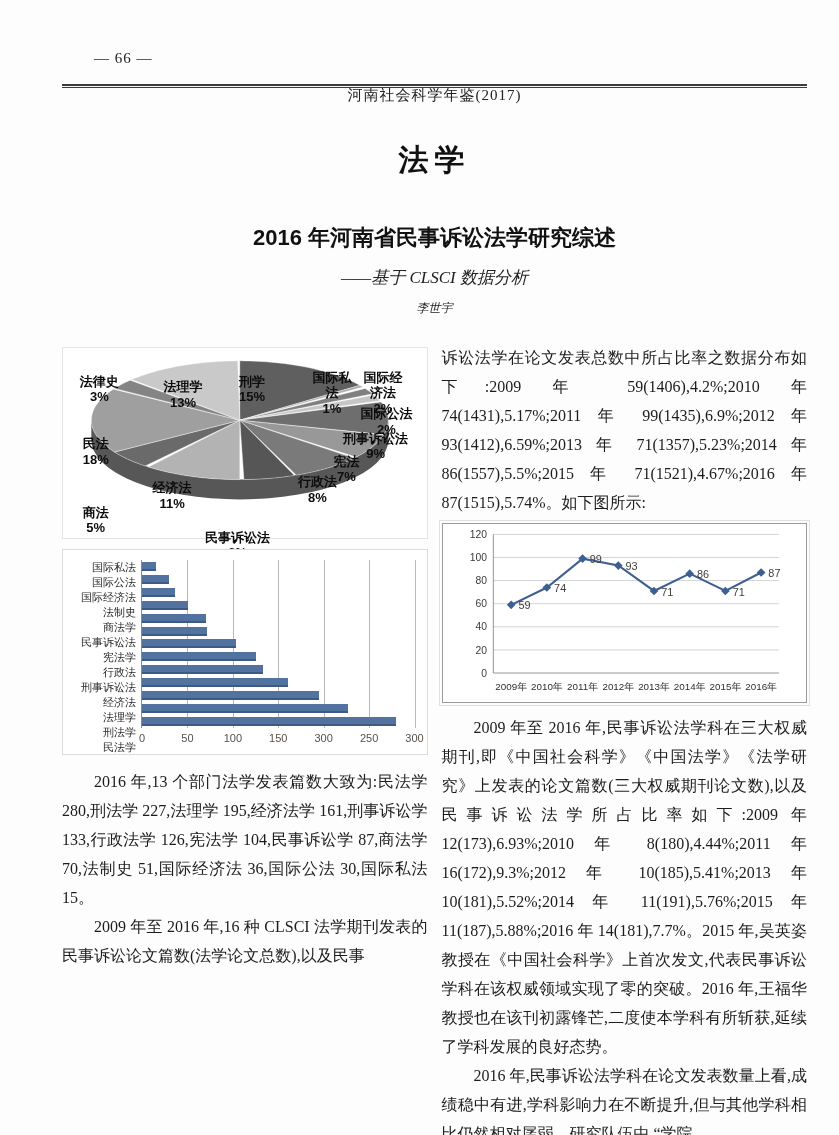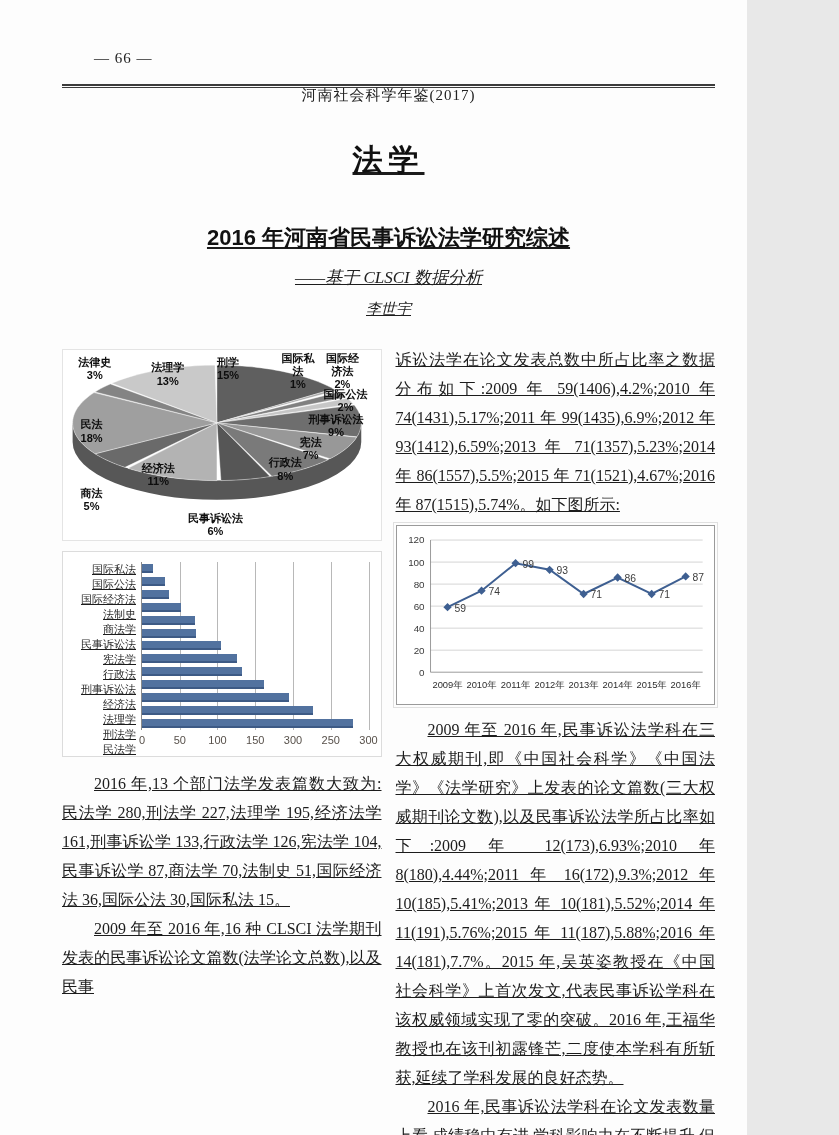--- a/index.html
+++ b/index.html
@@ -1,47 +1,46 @@
 <!DOCTYPE html>
 <html><head>
 <meta charset="utf-8">
 <style>
   * { margin:0; padding:0; box-sizing:border-box; }
   html,body { background:#e8e8e8; }
   body { width:839px; height:1135px; margin:0 auto; }
   .page {
-    width:747px; height:1135px; background:#fdfdfd; overflow:hidden;
+    width:839px; height:1135px; background:#fdfdfd; overflow:hidden;
     font-family:"Liberation Serif","DejaVu Serif",serif; color:#1c1c1c;
     padding:46px 32px 0 62px;
-    text-decoration:underline;
   }
   
   .running-head { position:relative; height:30px; font-size:15px; color:#222; }
   .page-num { position:absolute; left:32px; top:4px; letter-spacing:1px; }
   .head-title { position:absolute; left:0; right:0; top:4px; text-align:center; letter-spacing:1px;margin-top:36px; }
   .head-rule { border-top:2px solid #3c3c3c; height:4px; border-bottom:1px solid #3c3c3c; margin-top:8px; }
   
   .section-title { text-align:center; margin-top:52px; font-family:"Liberation Sans","DejaVu Sans",sans-serif;
     font-size:30px; font-weight:bold; letter-spacing:6px; color:#111; }
   .article-title { text-align:center; margin-top:42px; font-family:"Liberation Sans","DejaVu Sans",sans-serif;
     font-size:22px; font-weight:bold; color:#111; }
   .article-subtitle { text-align:center; margin-top:13px; font-size:17px; font-style:italic; color:#222; }
-  .article-author { text-align:center; margin-top:11px; font-size:15px; font-style:italic; color:#222; }
+  .article-author { text-align:center; margin-top:11px; font-size:12px; font-style:italic; color:#222; }
   
   .columns { display:flex; gap:14px; margin-top:26px; padding:0 0; }
   .col { flex:1 1 0; width:330px; }
   .col p { font-size:16px; line-height:29px; text-align:justify; text-indent:2em; color:#1c1c1c; }
   .col p.no-indent { text-indent:0; }
   
   figure { position:relative; background:#fff; }
   .pie-figure { height:192px; margin:4px 0 10px 0; border:1px solid #e4e4e4; }
   .pie-figure svg { position:absolute; left:0; top:0; width:100%; height:100%; }
   .pie-label { position:absolute; transform:translateX(-50%); text-align:center;
-    font-family:"Liberation Sans","DejaVu Sans",sans-serif; font-size:11px; font-weight:bold;
-    line-height:1.2; color:#0d0d0d; white-space:nowrap; }
+    font-family:"Liberation Sans","DejaVu Sans",sans-serif; font-size:13px; font-weight:bold;
+    line-height:1.2; color:#0d0d0d; white-space:nowrap;margin-top:20px; }
   .pie-label.wrap { white-space:normal; }
   .pie-label .pct { display:block; }
   .bar-figure { height:206px; margin:2px 0 12px 0; border:1px solid #dcdcdc; padding:10px 12px 26px 6px; }
   .bar-inner { display:flex; height:100%; }
   .bar-labels { width:72px; display:flex; flex-direction:column; }
   .bar-labels div { flex:1; display:flex; align-items:center; justify-content:flex-end; padding-right:5px;
     font-family:"Liberation Sans","DejaVu Sans",sans-serif; font-size:11px; color:#2a2a2a; white-space:nowrap; }
   .bar-plot { flex:1; position:relative; border-left:1px solid #8a8a8a; }
   .grid-v { position:absolute; top:0; bottom:0; width:1px; background:#b8b8b8; }
   .bar-rows { position:absolute; inset:0; display:flex; flex-direction:column; }

